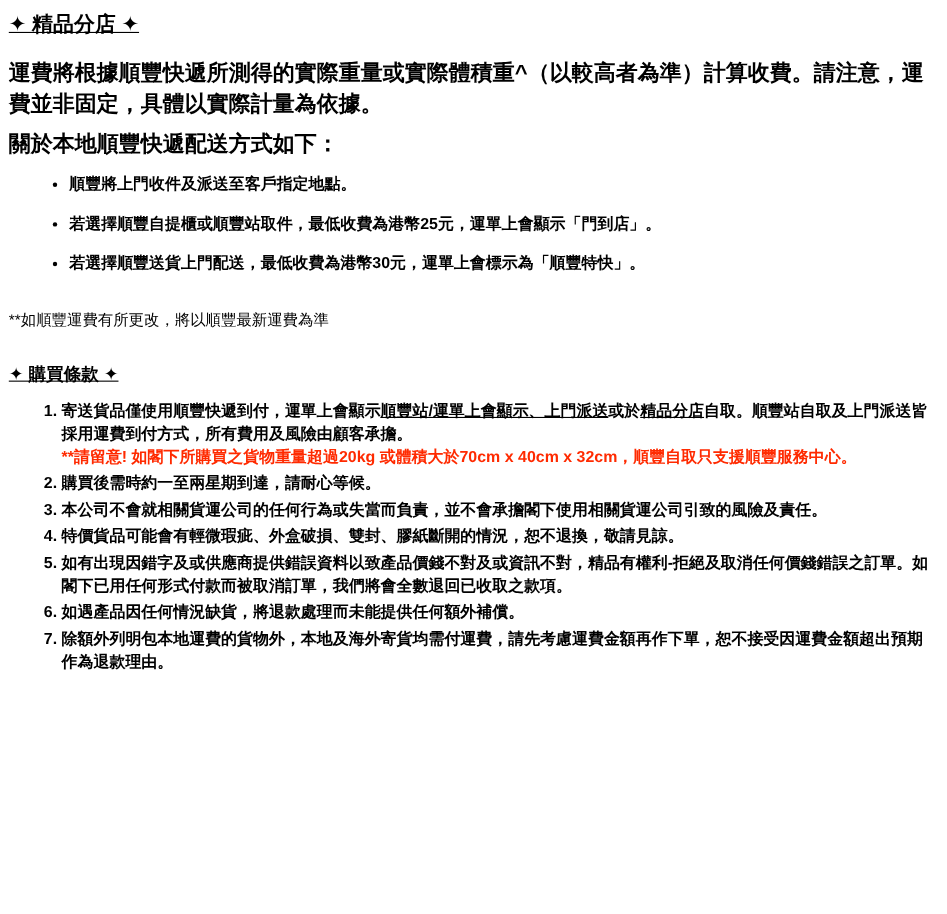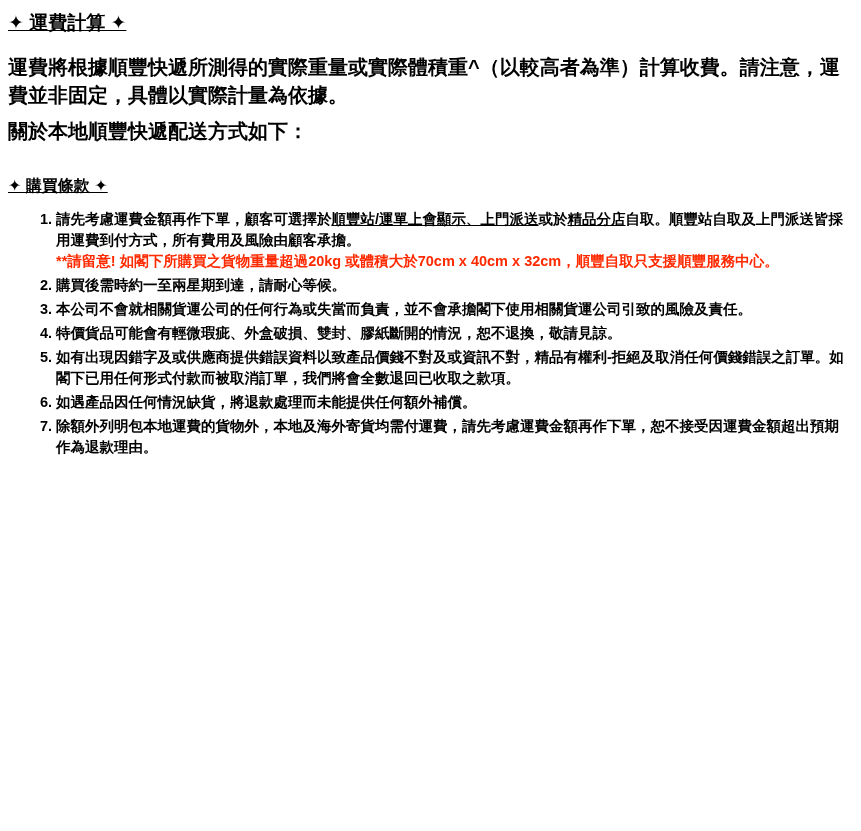--- a/index.html
+++ b/index.html
@@ -98,35 +98,41 @@
     color: var(--alert-red);
     font-weight: 700;
   }
 </style>
 </head>
 <body>
 
 <div class="page">
 
 
-  <h2 class="section-heading lg">✦ 運費計算 ✦</h2>
+  <h2 class="section-heading lg">✦ 精品分店 ✦</h2>
 
 
 
   <p class="para">運費將根據順豐快遞所測得的實際重量或實際體積重^（以較高者為準）計算收費。請注意，運費並非固定，具體以實際計量為依據。</p>
 
   <p class="para methods-label">關於本地順豐快遞配送方式如下：</p>
 
+  <ul class="methods">
+      <li>順豐將上門收件及派送至客戶指定地點。</li>
+      <li>若選擇順豐自提櫃或順豐站取件，最低收費為港幣25元，運單上會顯示「門到店」。</li>
+      <li>若選擇順豐送貨上門配送，最低收費為港幣30元，運單上會標示為「順豐特快」。</li>
+    </ul>
 
+  <p class="fee-note">**如順豐運費有所更改，將以順豐最新運費為準</p>
 
 
   <h2 class="section-heading terms-heading">✦ 購買條款 ✦</h2>
 
   <ol class="terms">
-      <li><span>請先考慮運費金額再作下單，顧客可選擇於</span><span class="u">順豐站/運單上會顯示、上門派送</span><span>或於</span><span class="u">精品分店</span><span>自取。順豐站自取及上門派送皆採用運費到付方式，所有費用及風險由顧客承擔。</span><span class="red-note">**請留意! 如閣下所購買之貨物重量超過20kg 或體積大於70cm x 40cm x 32cm，順豐自取只支援順豐服務中心。</span></li>
+      <li><span>寄送貨品僅使用順豐快遞到付，運單上會顯示</span><span class="u">順豐站/運單上會顯示、上門派送</span><span>或於</span><span class="u">精品分店</span><span>自取。順豐站自取及上門派送皆採用運費到付方式，所有費用及風險由顧客承擔。</span><span class="red-note">**請留意! 如閣下所購買之貨物重量超過20kg 或體積大於70cm x 40cm x 32cm，順豐自取只支援順豐服務中心。</span></li>
       <li><span>購買後需時約一至兩星期到達，請耐心等候。</span></li>
       <li><span>本公司不會就相關貨運公司的任何行為或失當而負責，並不會承擔閣下使用相關貨運公司引致的風險及責任。</span></li>
       <li><span>特價貨品可能會有輕微瑕疵、外盒破損、雙封、膠紙斷開的情況，恕不退換，敬請見諒。</span></li>
       <li><span>如有出現因錯字及或供應商提供錯誤資料以致產品價錢不對及或資訊不對，精品有權利-拒絕及取消任何價錢錯誤之訂單。如閣下已用任何形式付款而被取消訂單，我們將會全數退回已收取之款項。</span></li>
       <li><span>如遇產品因任何情況缺貨，將退款處理而未能提供任何額外補償。</span></li>
       <li><span>除額外列明包本地運費的貨物外，本地及海外寄貨均需付運費，請先考慮運費金額再作下單，恕不接受因運費金額超出預期作為退款理由。</span></li>
     </ol>
 
 </div>
 

